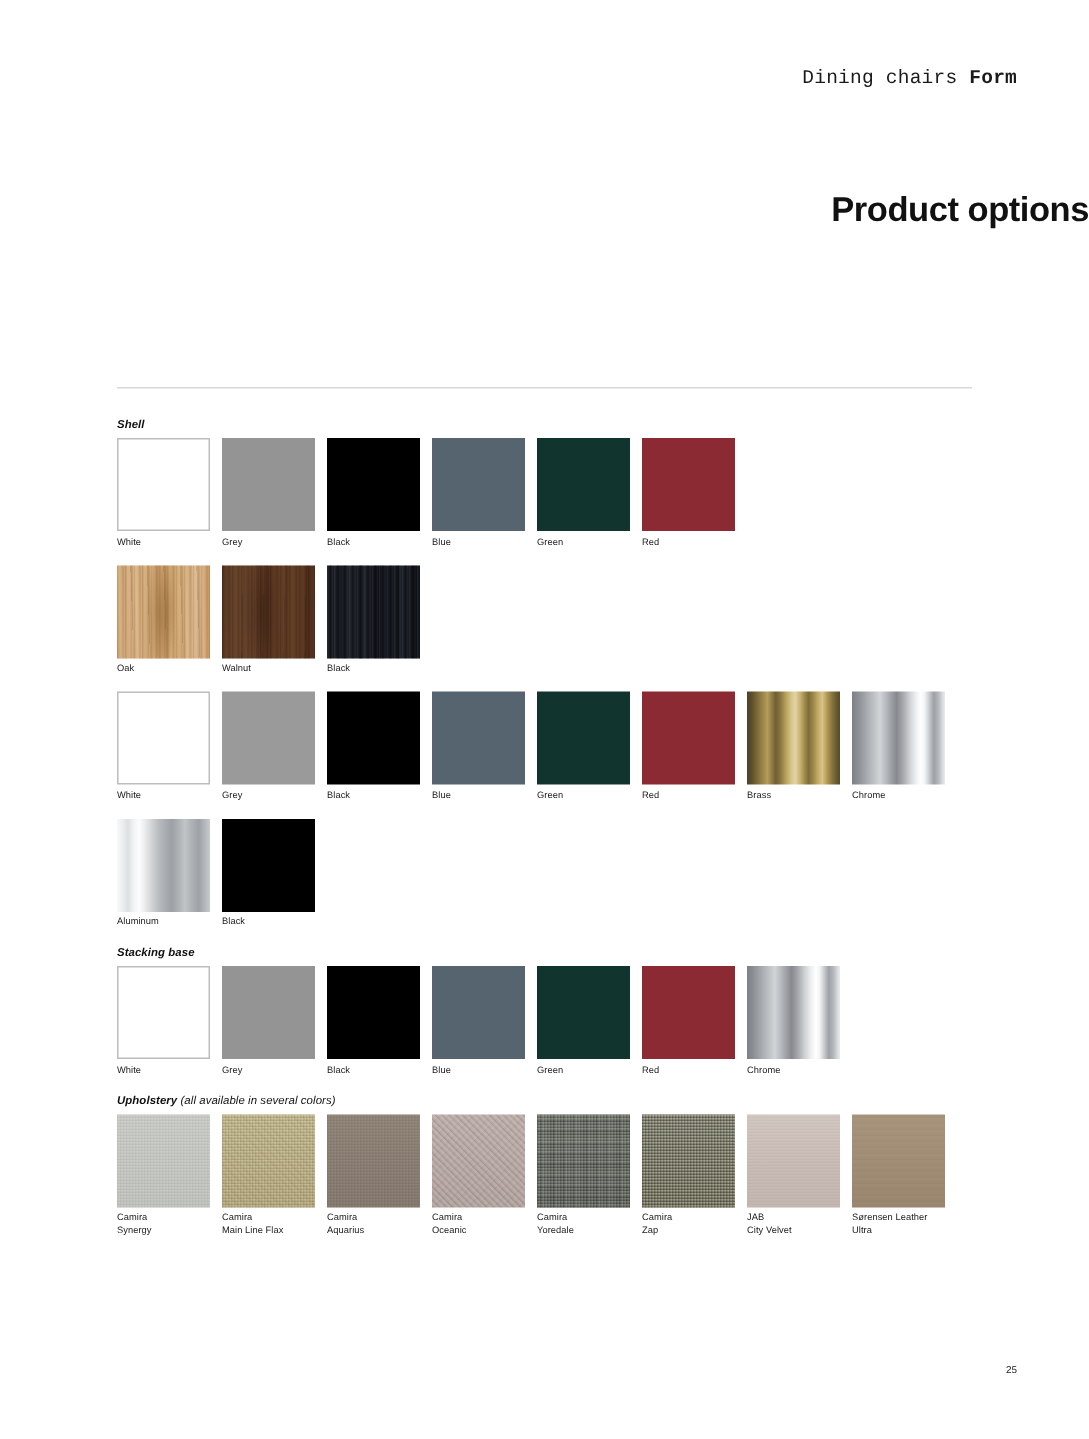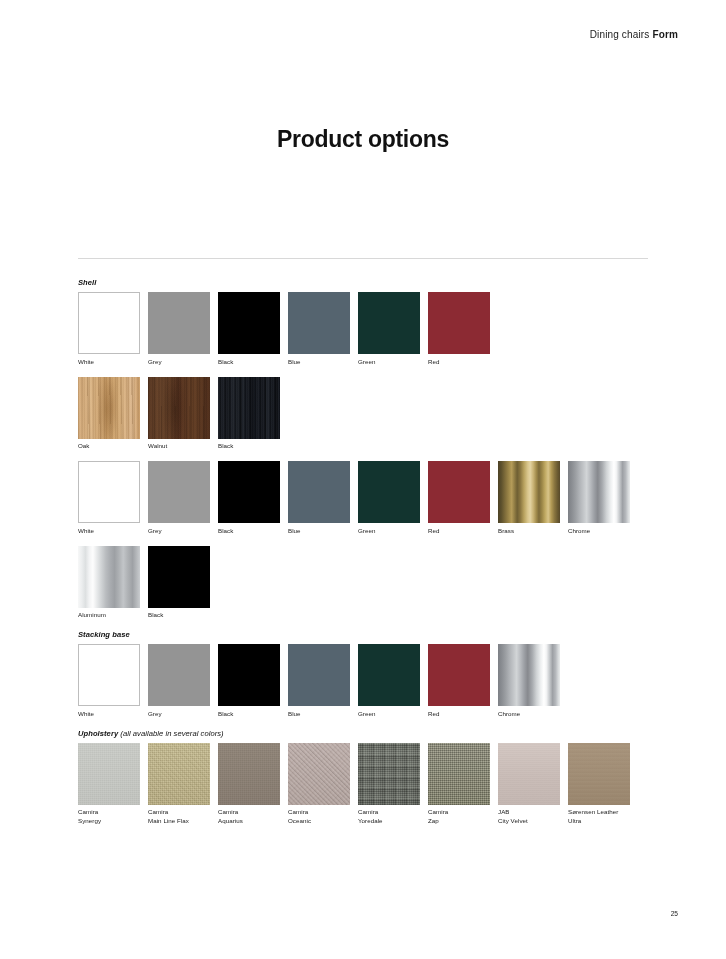--- a/index.html
+++ b/index.html
@@ -18,38 +18,39 @@
 
   .page {
     position: absolute;
     inset: 0;
     background: #ffffff;
   }
 
   
   .running-header {
     position: absolute;
-    top: 29px;
+    top: 44px;
     right: 48px;
-    font-size: 10px;
+    font-size: 13px;
     letter-spacing: 0.15px;
     color: #1a1a1a;
     white-space: nowrap;
+    font-family: Liberation Mono, monospace;
   }
   .running-header .rh-bold {
     font-weight: bold;
   }
 
   
   .page-title {
     position: absolute;
     top: 126px;
     left: 0;
     width: 726px;
-    text-align: center;
+    text-align: right;
     font-size: 23px;
     font-weight: bold;
     letter-spacing: -0.3px;
     color: #111111;
   }
 
   
   .top-rule {
     position: absolute;
     top: 258px;

